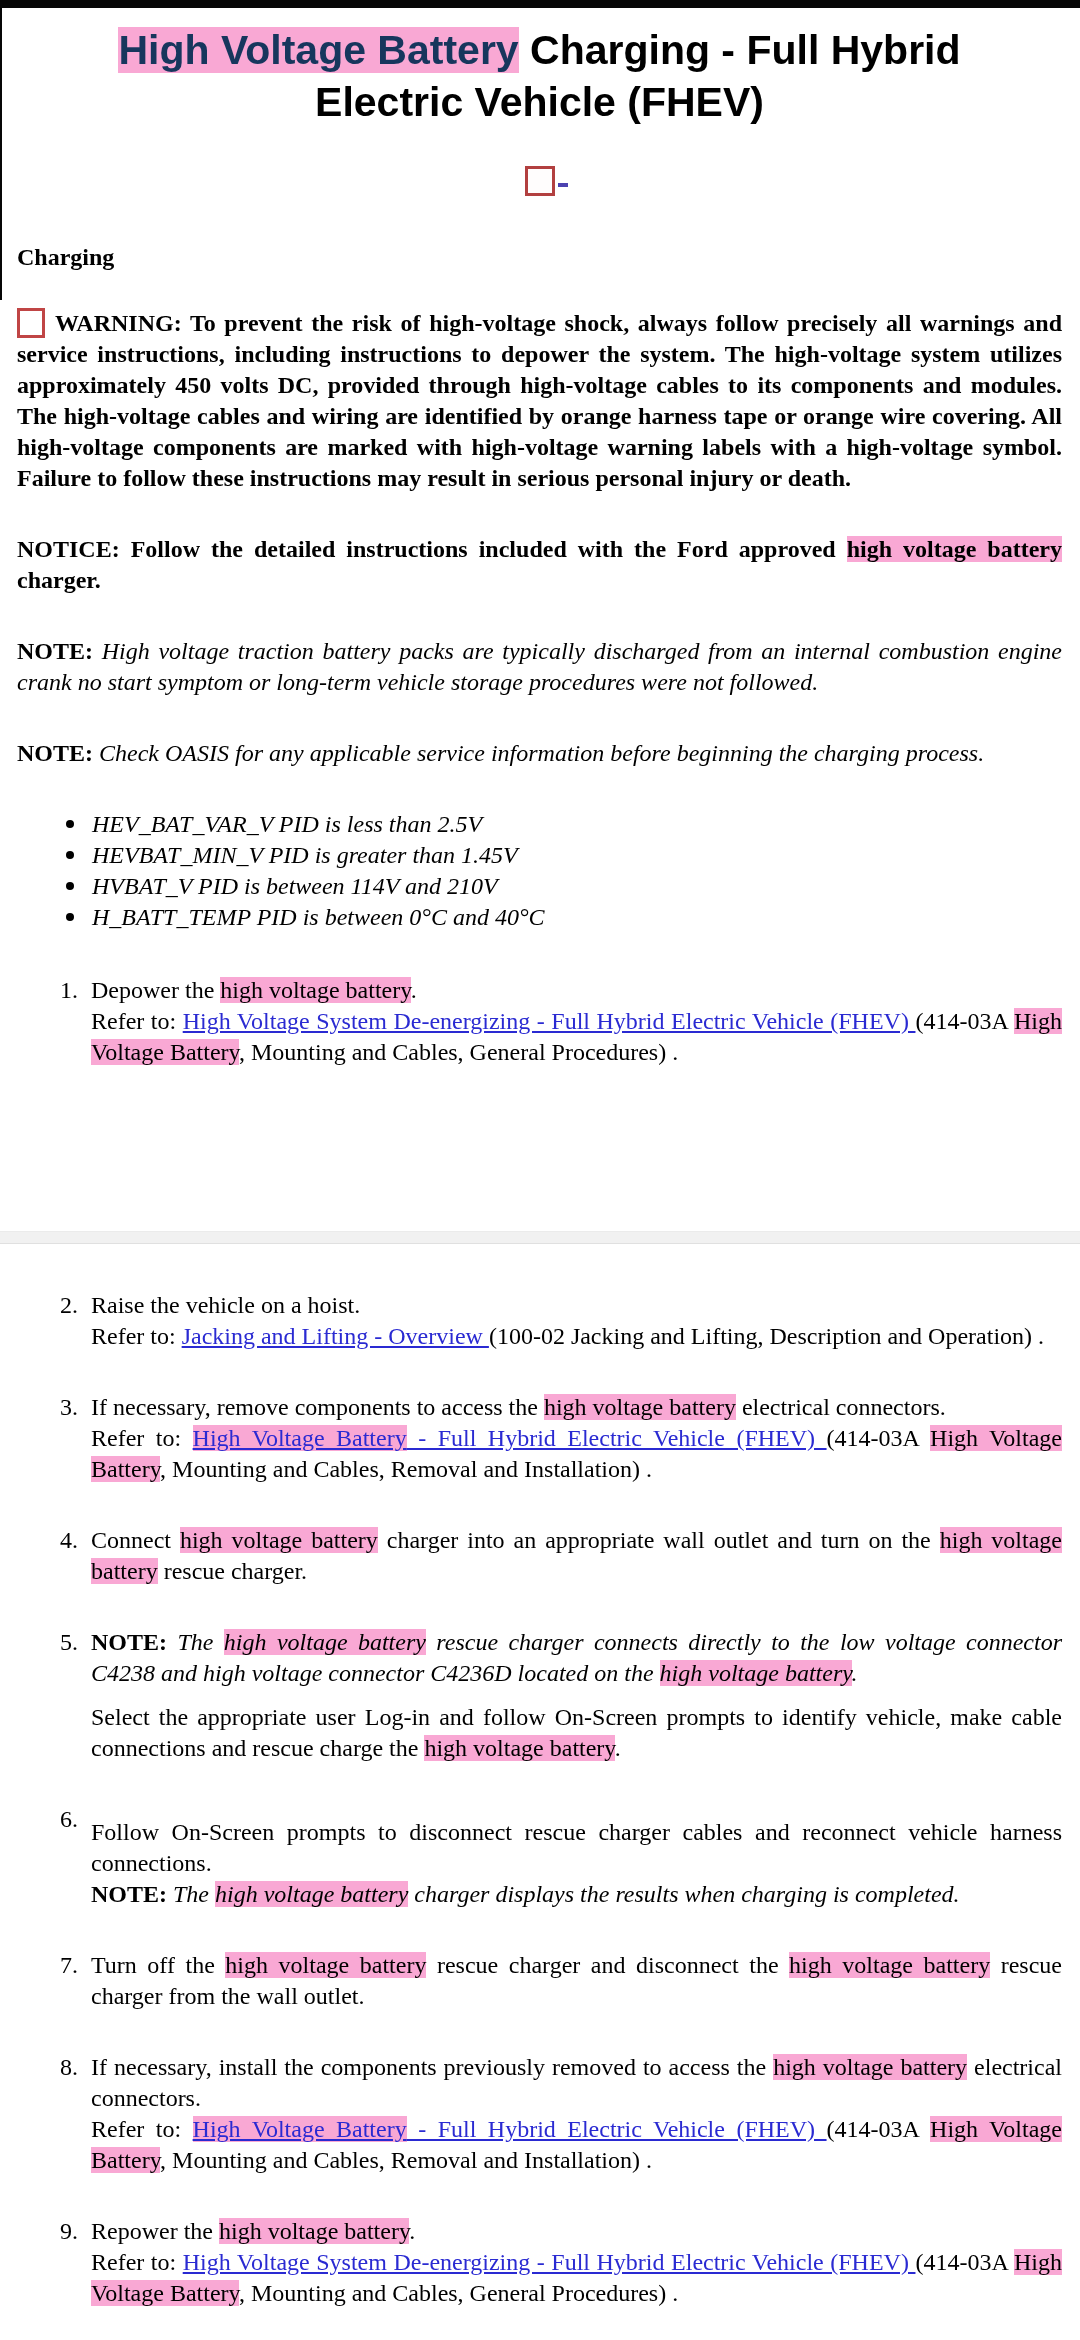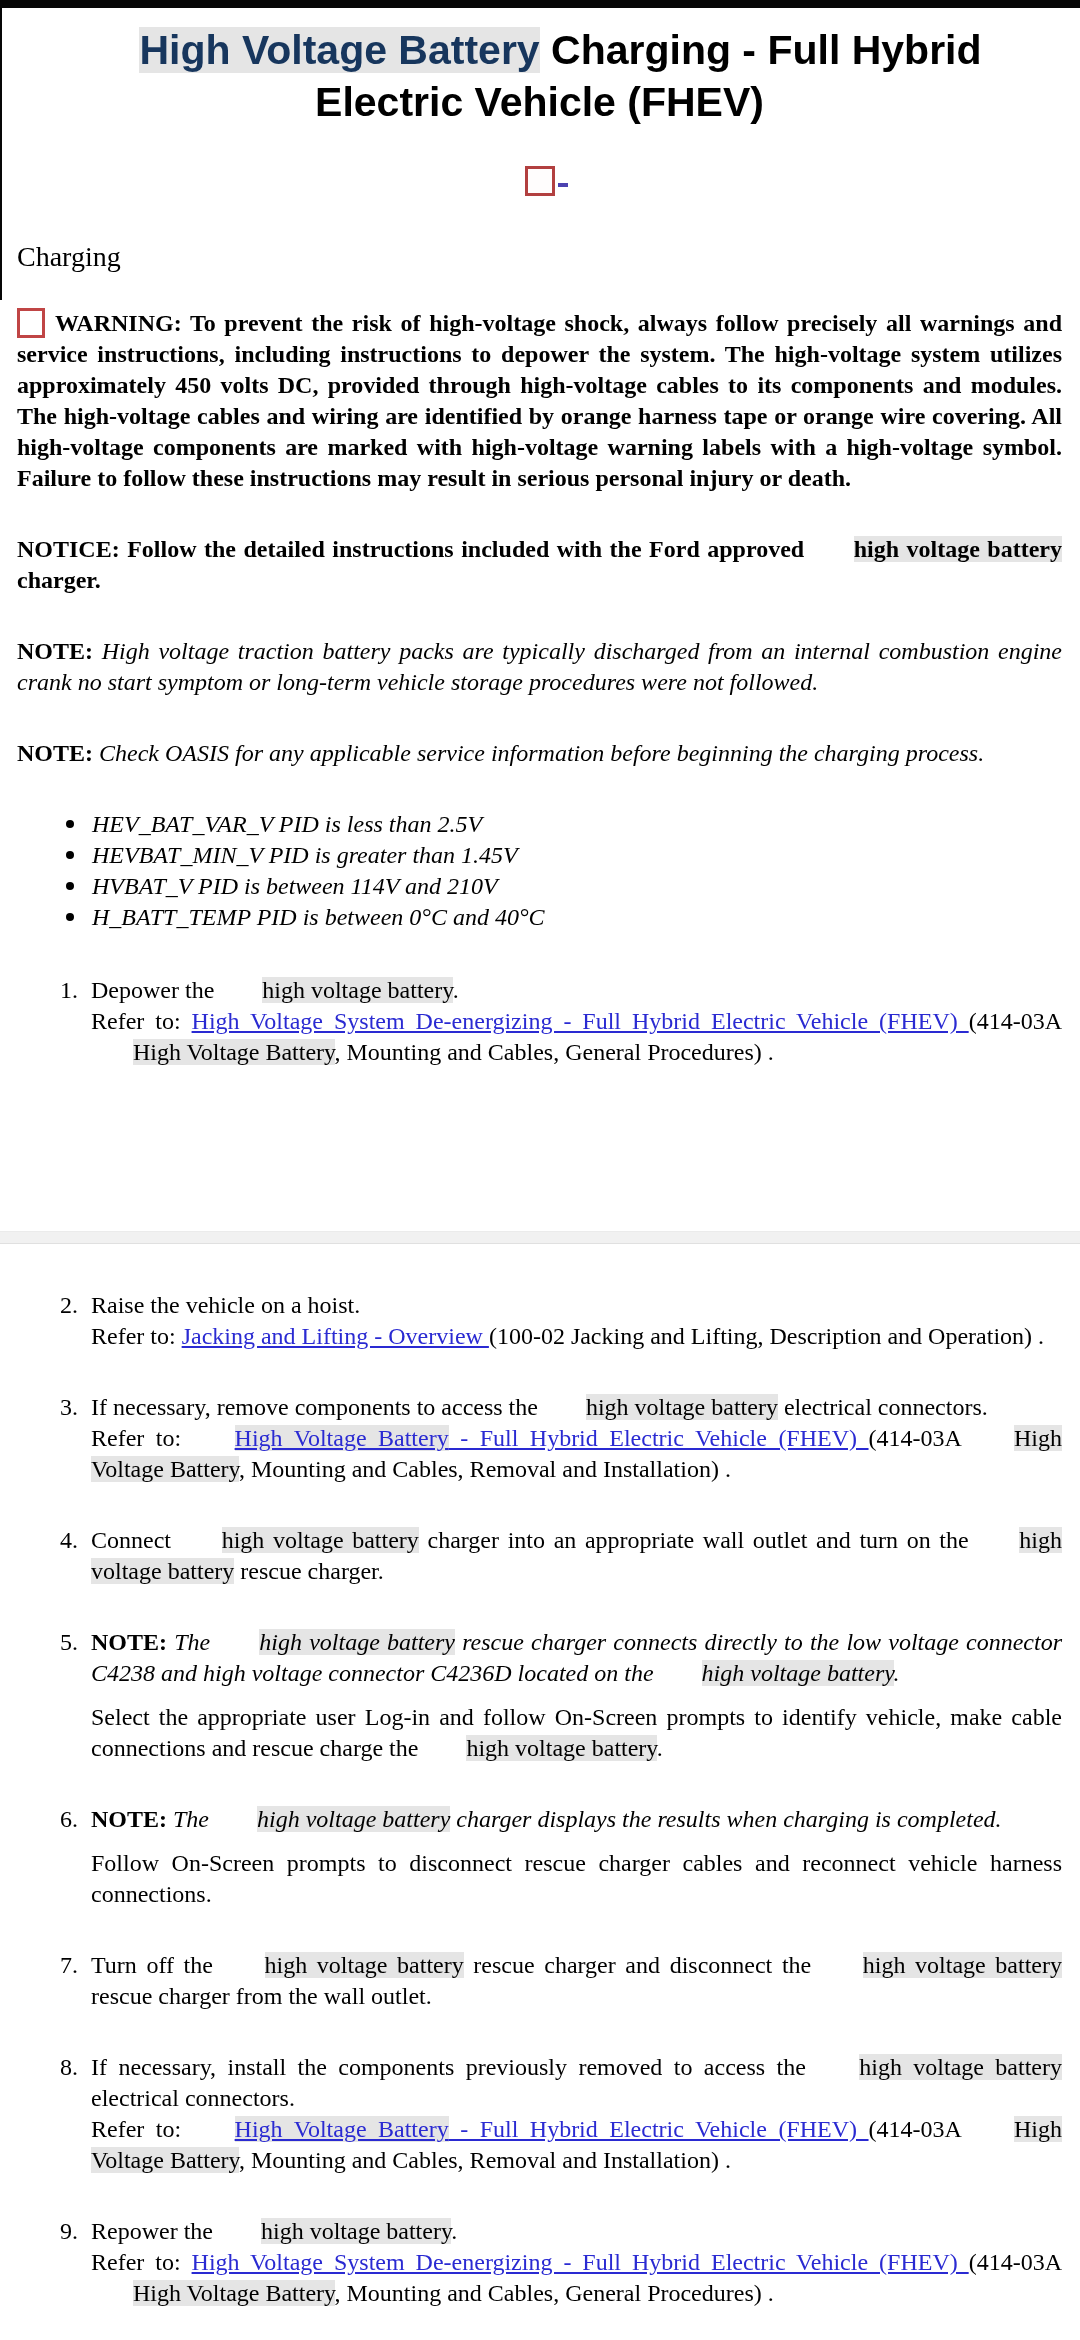--- a/index.html
+++ b/index.html
@@ -18,21 +18,21 @@
   .page-title{
     font-family:"Liberation Sans",sans-serif;font-weight:700;font-size:41px;line-height:52px;
     text-align:center;margin-top:16px;color:#000;
   }
   .page-title .r-hl{color:#17365d;}
 
   .img-ph-wrap{width:30px;margin:38px auto 0;position:relative;}
   .img-ph{width:30px;height:30px;border:3px solid #b24040;box-sizing:border-box;background:#fffdfd;}
   .img-dash{position:absolute;left:33px;top:17px;width:10px;height:4px;background:#4c42b0;}
 
-  .section-heading{font-size:28px;font-weight:400;line-height:30px;margin:46px 0 0 0;}
+  .section-heading{font-size:24px;font-weight:700;line-height:30px;margin:46px 0 0 0;}
 
   .para{margin-top:40px;text-align:justify;}
   .warning-para{margin-top:36px;font-weight:700;}
   .warn-box{
     display:inline-block;width:28px;height:30px;border:3px solid #c04545;box-sizing:border-box;
     margin-right:10px;vertical-align:-7px;background:#fff;
   }
 
   .bullets{margin-top:40px;}
   .bullet-row{display:flex;margin-left:49px;}
@@ -42,21 +42,21 @@
   .steps{margin-top:42px;}
   #steps-page2.steps{margin-top:0;}
   .step{display:flex;margin-left:43px;margin-top:40px;}
   .steps .step:first-child{margin-top:0;}
   .step-num{flex:none;width:31px;}
   .step-body{flex:1;min-width:0;text-align:justify;}
   .step-para.gap{margin-top:13px;}
 
   .r-b{font-weight:700;}
   .r-i{font-style:italic;}
-  .r-hl{background:#e5e5e5;margin-left:42px;}
+  .r-hl{background:#f9a8d4;}
   .r-link{color:#2a2ad2;text-decoration:underline;cursor:pointer;}
 </style>
 </head>
 <body>
 
 <div class="topbar"></div>
 <div class="leftline"></div>
 
 <div id="page1">
   <div class="page-title" id="title">
@@ -139,22 +139,22 @@
       <div class="step">
         <div class="step-num">5.</div>
         <div class="step-body">
           <div class="step-para"><span class="r-b">NOTE: </span><span class="r-i">The </span><span class="r-i r-hl">high voltage battery</span><span class="r-i"> rescue charger connects directly to the low voltage connector C4238 and high voltage connector C4236D located on the </span><span class="r-i r-hl">high voltage battery</span><span class="r-i">.</span></div>
           <div class="step-para gap"><span>Select the appropriate user Log-in and follow On-Screen prompts to identify vehicle, make cable connections and rescue charge the </span><span class="r-hl">high voltage battery</span><span>.</span></div>
         </div>
       </div>
       <div class="step">
         <div class="step-num">6.</div>
         <div class="step-body">
+          <div class="step-para gap"><span>Follow On-Screen prompts to disconnect rescue charger cables and reconnect vehicle harness connections.</span></div>
           <div class="step-para"><span class="r-b">NOTE: </span><span class="r-i">The </span><span class="r-i r-hl">high voltage battery</span><span class="r-i"> charger displays the results when charging is completed.</span></div>
-          <div class="step-para gap"><span>Follow On-Screen prompts to disconnect rescue charger cables and reconnect vehicle harness connections.</span></div>
         </div>
       </div>
       <div class="step">
         <div class="step-num">7.</div>
         <div class="step-body">
           <div class="step-para"><span>Turn off the </span><span class="r-hl">high voltage battery</span><span> rescue charger and disconnect the </span><span class="r-hl">high voltage battery</span><span> rescue charger from the wall outlet.</span></div>
         </div>
       </div>
       <div class="step">
         <div class="step-num">8.</div>

